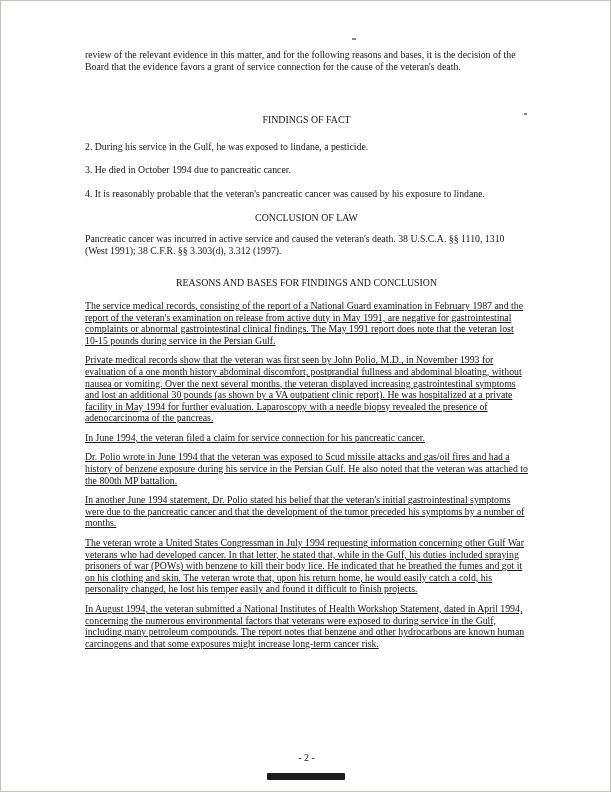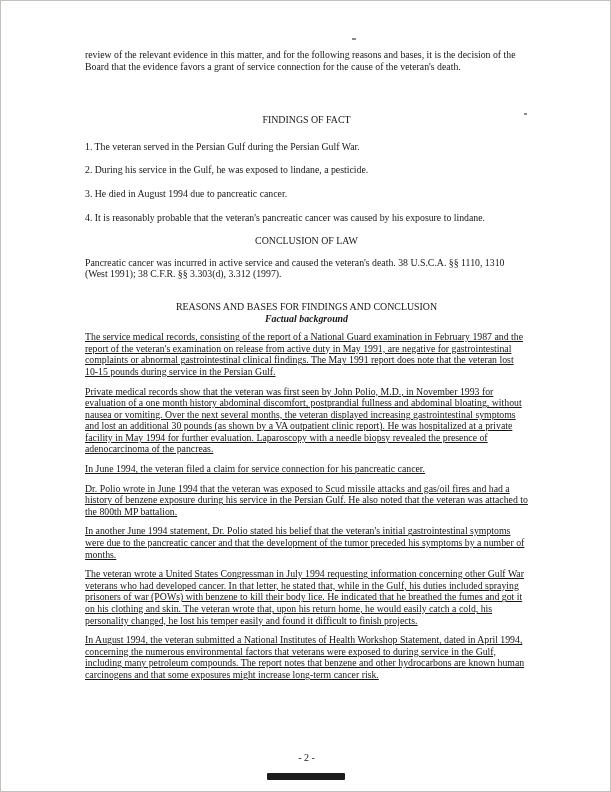--- a/index.html
+++ b/index.html
@@ -32,21 +32,21 @@
   .finding { margin-bottom: 12px; }
   .heading {
     text-align: center;
     font-weight: normal;
     font-size: 9.9px;
     line-height: 11.6px;
     margin: 0;
   }
   .findings-heading { margin-top: 42px; margin-bottom: 15px; }
   .conclusion-heading { margin-top: 12px; margin-bottom: 10px; }
-  .reasons-heading { margin-top: 21px; }
+  .reasons-heading { margin-top: 21px; margin-bottom: 11px; }
   .subheading {
     text-align: center;
     font-weight: bold;
     font-style: italic;
     font-size: 9.9px;
     line-height: 11.6px;
     margin: 0 0 7px 0;
   }
   .conclusion-text { margin-bottom: 0; }
   .intro { margin-bottom: 0; }
@@ -77,32 +77,30 @@
 </style>
 </head>
 <body>
 
 <div class="page">
 
   <p class="body-text intro">review of the relevant evidence in this matter, and for the following reasons and bases, it is the decision of the Board that the evidence favors a grant of service connection for the cause of the veteran's death.</p>
 
   <div class="heading findings-heading">FINDINGS OF FACT</div>
 
-  <p class="body-text finding">1.  The veteran served in the Persian Gulf during the Persian Gulf War.</p>
   <p class="body-text finding">2.  During his service in the Gulf, he was exposed to lindane, a pesticide.</p>
-  <p class="body-text finding">3.  He died in August 1994 due to pancreatic cancer.</p>
+  <p class="body-text finding">3.  He died in October 1994 due to pancreatic cancer.</p>
   <p class="body-text finding">4.  It is reasonably probable that the veteran's pancreatic cancer was caused by his exposure to lindane.</p>
 
   <div class="heading conclusion-heading">CONCLUSION OF LAW</div>
 
   <p class="body-text conclusion-text">Pancreatic cancer was incurred in active service and caused the veteran's death.  38 U.S.C.A. §§ 1110, 1310 (West 1991); 38 C.F.R. §§ 3.303(d), 3.312 (1997).</p>
 
   <div class="heading reasons-heading">REASONS AND BASES FOR FINDINGS AND CONCLUSION</div>
 
-  <div class="subheading">Factual background</div>
 
   <p class="body-text para">The service medical records, consisting of the report of a National Guard examination in February 1987 and the report of the veteran's examination on release from active duty in May 1991, are negative for gastrointestinal complaints or abnormal gastrointestinal clinical findings.  The May 1991 report does note that the veteran lost 10-15 pounds during service in the Persian Gulf.</p>
   <p class="body-text para">Private medical records show that the veteran was first seen by John Polio, M.D., in November 1993 for evaluation of a one month history abdominal discomfort, postprandial fullness and abdominal bloating, without nausea or vomiting.  Over the next several months, the veteran displayed increasing gastrointestinal symptoms and lost an additional 30 pounds (as shown by a VA outpatient clinic report).  He was hospitalized at a private facility in May 1994 for further evaluation.  Laparoscopy with a needle biopsy revealed the presence of adenocarcinoma of the pancreas.</p>
   <p class="body-text para">In June 1994, the veteran filed a claim for service connection for his pancreatic cancer.</p>
   <p class="body-text para">Dr. Polio wrote in June 1994 that the veteran was exposed to Scud missile attacks and gas/oil fires and had a history of benzene exposure during his service in the Persian Gulf.  He also noted that the veteran was attached to the 800th MP battalion.</p>
   <p class="body-text para">In another June 1994 statement, Dr. Polio stated his belief that the veteran's initial gastrointestinal symptoms were due to the pancreatic cancer and that the development of the tumor preceded his symptoms by a number of months.</p>
   <p class="body-text para">The veteran wrote a United States Congressman in July 1994 requesting information concerning other Gulf War veterans who had developed cancer.  In that letter, he stated that, while in the Gulf, his duties included spraying prisoners of war (POWs) with benzene to kill their body lice.  He indicated that he breathed the fumes and got it on his clothing and skin.  The veteran wrote that, upon his return home, he would easily catch a cold, his personality changed, he lost his temper easily and found it difficult to finish projects.</p>
   <p class="body-text para">In August 1994, the veteran submitted a National Institutes of Health Workshop Statement, dated in April 1994, concerning the numerous environmental factors that veterans were exposed to during service in the Gulf, including many petroleum compounds.  The report notes that benzene and other hydrocarbons are known human carcinogens and that some exposures might increase long-term cancer risk.</p>
 
   <div class="page-number">- 2 -</div>

